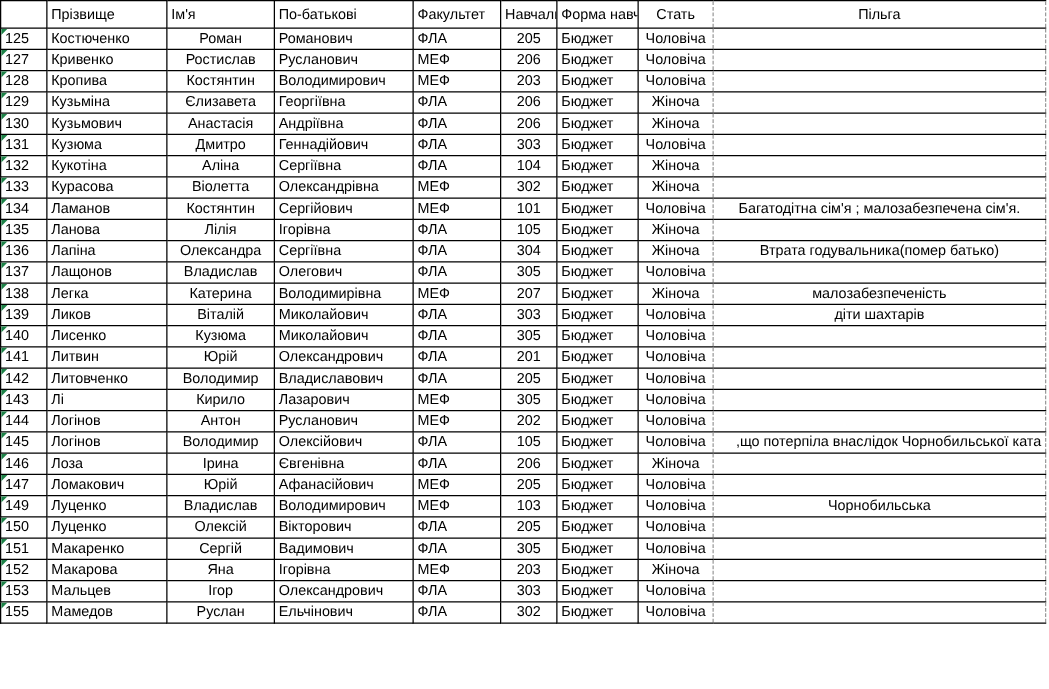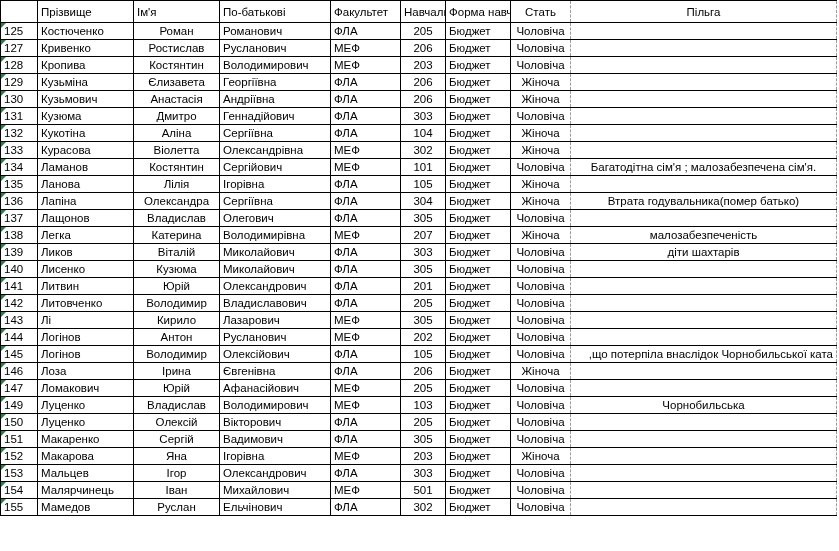--- a/index.html
+++ b/index.html
@@ -369,31 +369,20 @@
         <td class="col-surname">Мальцев</td>
         <td class="col-first_name">Ігор</td>
         <td class="col-patronymic">Олександрович</td>
         <td class="col-faculty">ФЛА</td>
         <td class="col-group">303</td>
         <td class="col-form">Бюджет</td>
         <td class="col-gender">Чоловіча</td>
         <td class="col-benefit"></td>
       </tr>
       <tr>
-        <td class="col-num"><span class="err-tri"></span>154</td>
-        <td class="col-surname">Малярчинець</td>
-        <td class="col-first_name">Іван</td>
-        <td class="col-patronymic">Михайлович</td>
-        <td class="col-faculty">МЕФ</td>
-        <td class="col-group">501</td>
-        <td class="col-form">Бюджет</td>
-        <td class="col-gender">Чоловіча</td>
-        <td class="col-benefit"></td>
-      </tr>
-      <tr>
         <td class="col-num"><span class="err-tri"></span>155</td>
         <td class="col-surname">Мамедов</td>
         <td class="col-first_name">Руслан</td>
         <td class="col-patronymic">Ельчінович</td>
         <td class="col-faculty">ФЛА</td>
         <td class="col-group">302</td>
         <td class="col-form">Бюджет</td>
         <td class="col-gender">Чоловіча</td>
         <td class="col-benefit"></td>
       </tr>

